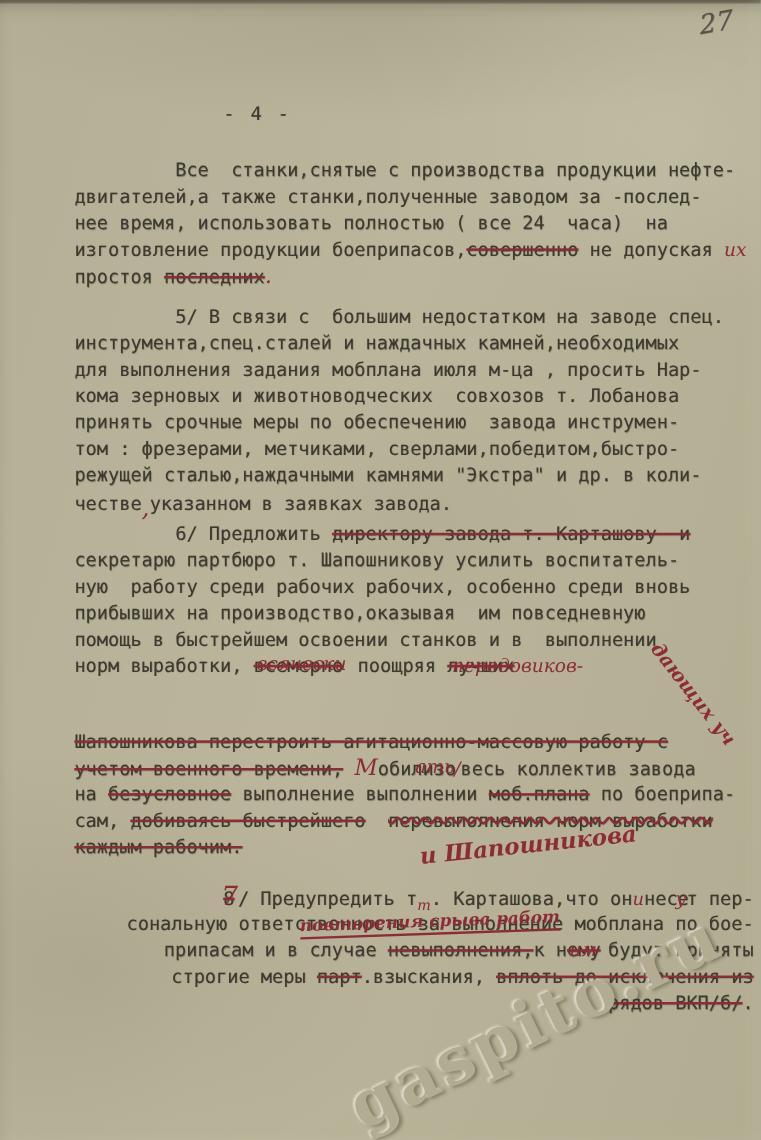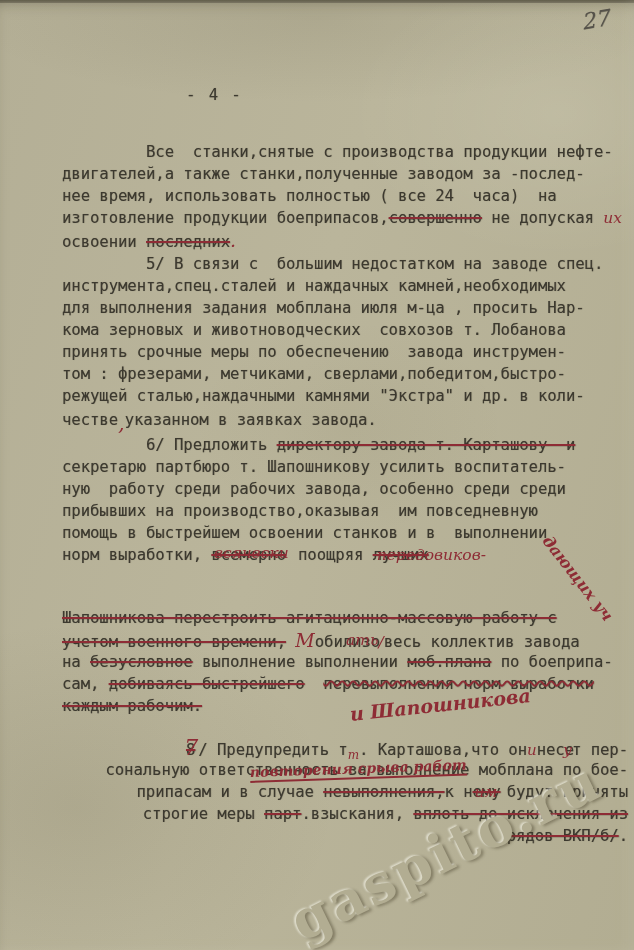--- a/index.html
+++ b/index.html
@@ -92,41 +92,41 @@
 </head>
 <body>
 
 <div class="paper"></div>
 
 <div class="folio">27</div>
 
 <div class="page-number">- 4 -</div>
 
 <div id="body-host">
-    <div class="para" style="top: 131px; margin-top: 10px;">
+    <div class="para" style="top: 131px;">
       <div class="line"><span class="s-typed">         Все  станки,снятые с производства продукции нефте-</span></div>
       <div class="line"><span class="s-typed">двигателей,а также станки,полученные заводом за -послед-</span></div>
       <div class="line"><span class="s-typed">нее время, использовать полностью ( все 24  часа)  на</span></div>
       <div class="line"><span class="s-typed">изготовление продукции боеприпасов,</span><span class="s-typed-strike">совершенно</span><span class="s-typed"> не допуская </span><span class="s-red">их</span></div>
-      <div class="line"><span class="s-typed">освоении </span><span class="s-typed-strike">последних</span><span class="s-red" style="font-size: 19px;">.</span></div>
+      <div class="line"><span class="s-typed">простоя </span><span class="s-typed-strike">последних</span><span class="s-red" style="font-size: 19px;">.</span></div>
     </div>
     <div class="para" style="top: 253px;">
       <div class="line"><span class="s-typed">         5/ В связи с  большим недостатком на заводе спец.</span></div>
       <div class="line"><span class="s-typed">инструмента,спец.сталей и наждачных камней,необходимых</span></div>
       <div class="line"><span class="s-typed">для выполнения задания мобплана июля м-ца , просить Нар-</span></div>
       <div class="line"><span class="s-typed">кома зерновых и животноводческих  совхозов т. Лобанова</span></div>
       <div class="line"><span class="s-typed">принять срочные меры по обеспечению  завода инструмен-</span></div>
       <div class="line"><span class="s-typed">том : фрезерами, метчиками, сверлами,победитом,быстро-</span></div>
       <div class="line"><span class="s-typed">режущей сталью,наждачными камнями "Экстра" и др. в коли-</span></div>
       <div class="line"><span class="s-typed">честве</span><span class="s-red" style="position: relative; top: 5px; font-size: 21px;">,</span><span class="s-typed">указанном в заявках завода.</span></div>
     </div>
     <div class="para" style="top: 434px;">
       <div class="line"><span class="s-typed">         6/ Предложить </span><span class="s-typed-strike">директору завода т. Карташову  и</span></div>
       <div class="line"><span class="s-typed">секретарю партбюро т. Шапошникову усилить воспитатель-</span></div>
-      <div class="line"><span class="s-typed">ную  работу среди рабочих завода, особенно среди среди</span></div>
+      <div class="line"><span class="s-typed">ную  работу среди рабочих рабочих, особенно среди вновь</span></div>
       <div class="line"><span class="s-typed">прибывших на производство,оказывая  им повседневную</span></div>
       <div class="line"><span class="s-typed">помощь в быстрейшем освоении станков и в  выполнении</span></div>
       <div class="line"><span class="s-typed">норм выработки, </span><span class="s-typed-strike">всемерно</span><span class="s-red" style="margin-left: -72px; position: relative; top: -2px; text-align: right;">всячески</span><span class="s-typed"> поощряя </span><span class="s-typed-strike">лучших</span><span class="s-red" style="margin-left: -52px;">передовиков-</span></div>
     </div>
     <div class="para" style="top: 585px;">
       <div class="line"><span class="s-typed">        </span></div>
       <div class="line"><span class="s-typed-strike">Шапошникова перестроить агитационно-массовую работу с</span></div>
       <div class="line"><span class="s-typed-strike">учетом военного времени,</span><span class="s-typed"> </span><span class="s-red" style="font-size: 19px;">М</span><span class="s-typed">обилизо</span><span class="s-red" style="margin-left: -34px; position: relative; top: -2px;">ать</span><span class="s-red">/</span><span class="s-typed">весь коллектив завода</span></div>
       <div class="line"><span class="s-typed">на </span><span class="s-typed-strike">безусловное</span><span class="s-typed"> выполнение выполнении </span><span class="s-typed-strike">моб.плана</span><span class="s-typed"> по боеприпа-</span></div>
       <div class="line"><span class="s-typed">сам, </span><span class="s-typed-strike">добиваясь быстрейшего</span><span class="s-typed">  </span><span class="s-typed-strike-wavy">перевыполнения норм выработки</span></div>

